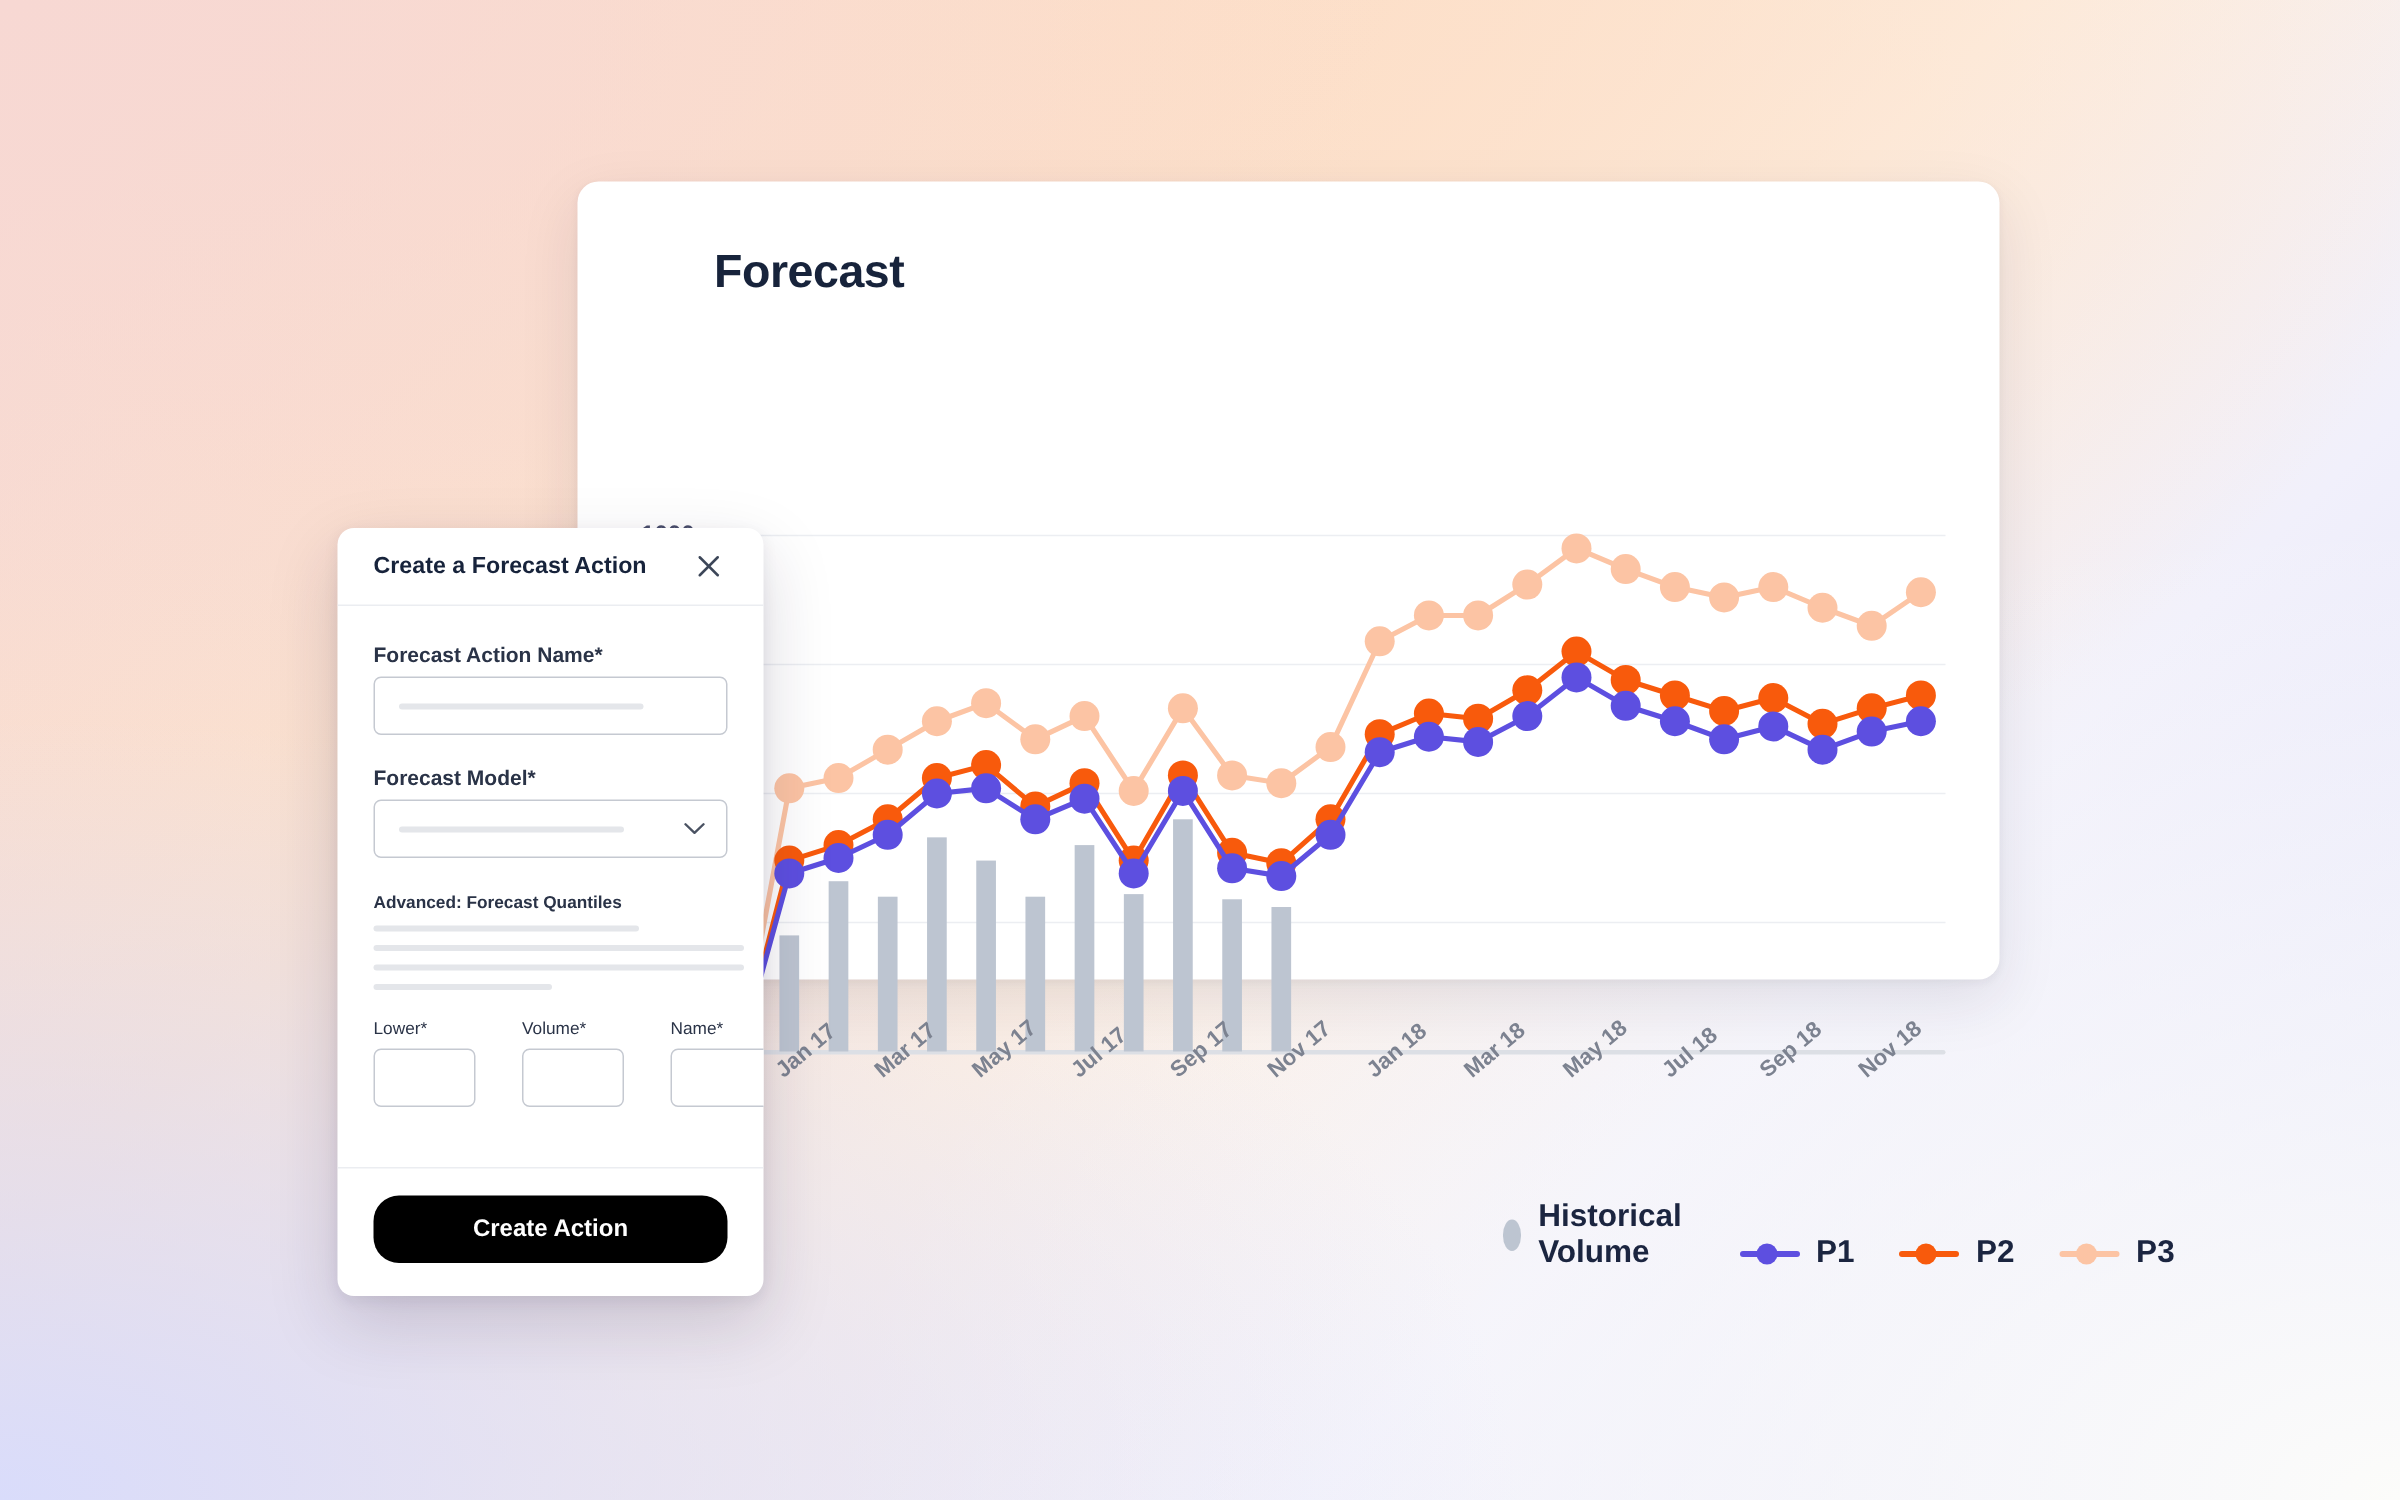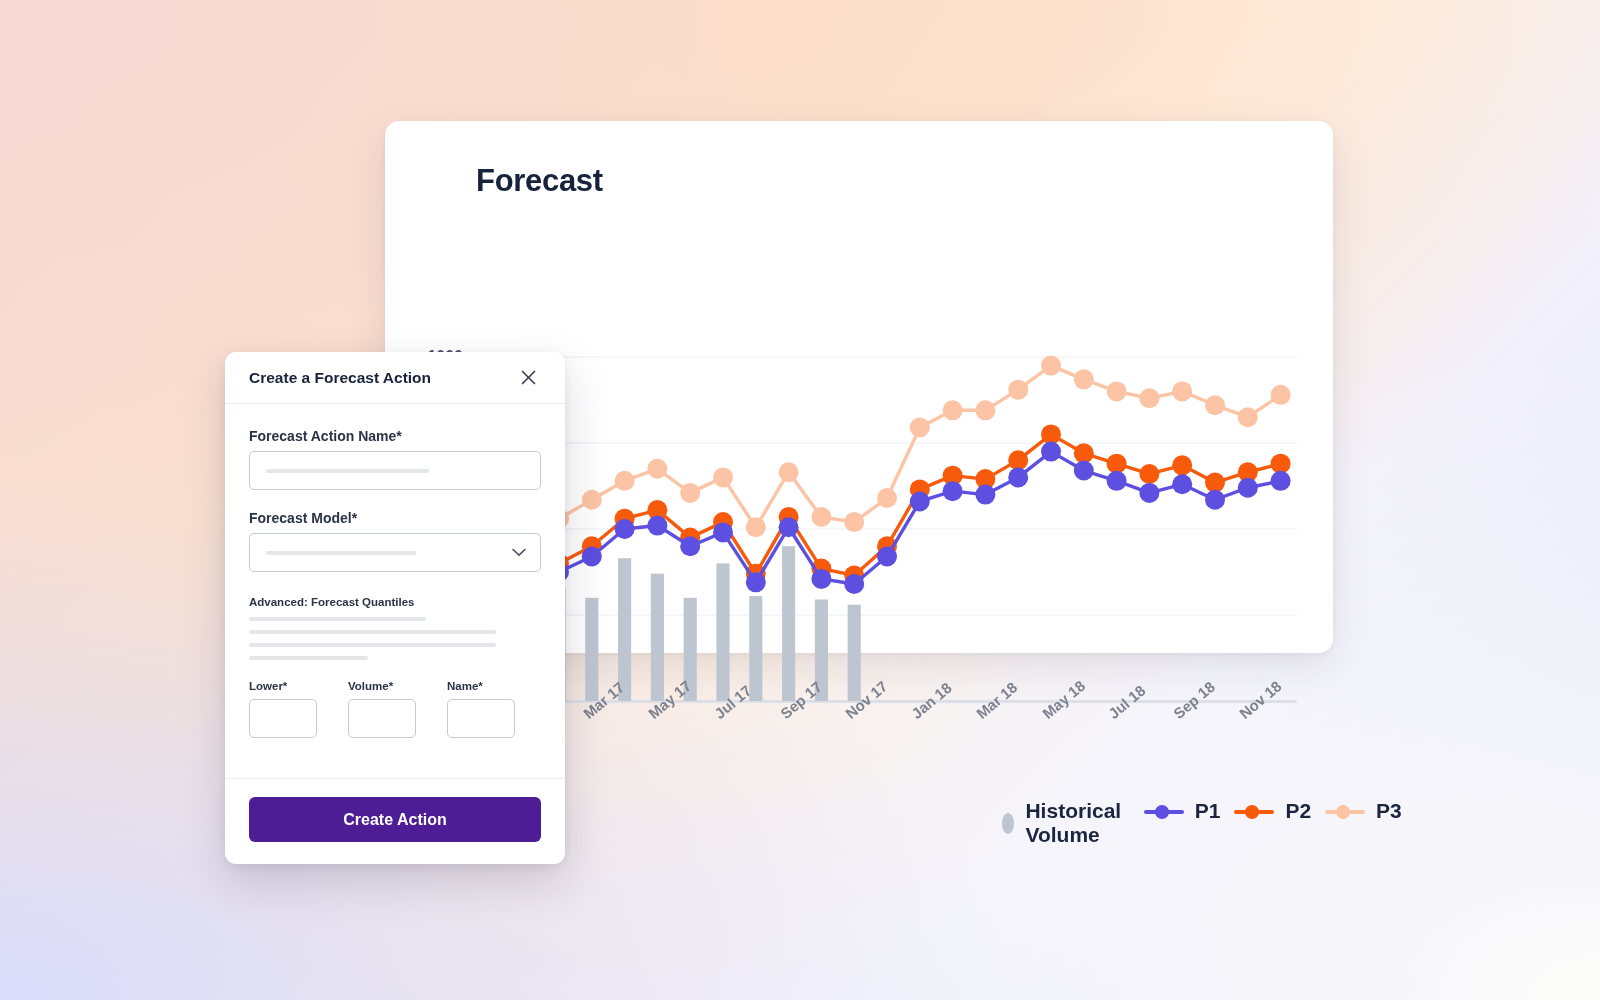--- a/index.html
+++ b/index.html
@@ -35,32 +35,32 @@
   }
 
   .xlabels { position:absolute; left:92px; right:36px; top:588px; height:70px; }
   .xlab {
     position:absolute; top:0; font-size:15px; font-weight:700; color:#7c8290;
     transform:rotate(-40deg); transform-origin:left top; white-space:nowrap;
   }
 
   
   .legend {
-    position:absolute; left:617px; top:678px; display:flex; align-items:flex-start; gap:14px;
+    position:absolute; left:617px; top:678px; display:flex; align-items:flex-end; gap:30px;
   }
   .leg-item { display:flex; align-items:center; gap:11px; }
   .leg-label { font-size:21px; font-weight:700; color:#1b2540; }
   .leg-dot { width:21px; height:21px; border-radius:50%; }
   .leg-line { position:relative; width:40px; height:21px; }
   .leg-line .bar { position:absolute; left:0; top:9px; width:40px; height:4px; border-radius:2px; }
   .leg-line .dot { position:absolute; left:11px; top:4px; width:14px; height:14px; border-radius:50%; }
 
   
   .modal {
-    position:absolute; left:225px; top:352px; width:340px; height:512px;
+    position:absolute; left:225px; top:352px; width:284px; height:512px;
     background:#ffffff; border-radius:11px;
     box-shadow:0 18px 46px rgba(35,25,60,.17), 0 3px 10px rgba(35,25,60,.07);
     overflow:hidden;
   }
   .modal-head {
     height:52px; display:flex; align-items:center; justify-content:space-between;
     padding:0 24px; border-bottom:1px solid #ebedf1;
   }
   .modal-title { font-size:15.5px; font-weight:700; color:#17233b; }
   .close-btn {
@@ -77,25 +77,25 @@
   .select-input {
     width:100%; height:39px; border:1px solid #c5c9d1; border-radius:5px;
     background:#fff; display:flex; align-items:center; justify-content:space-between;
     padding:0 14px 0 16px;
   }
   .chev { color:#4a5262; display:flex; }
   .adv-label { font-size:11.5px; font-weight:700; color:#2a3347; margin:24px 0 9px 0; }
   .sk { height:4px; border-radius:2px; background:#e4e6ea; margin-bottom:9px; }
   .small-row { display:flex; gap:31px; margin-top:20px; }
   .small-field { width:68px; }
-  .small-label { font-size:11.5px; font-weight:700; color:#2a3347; margin-bottom:7px; white-space:nowrap; }
+  .small-label { font-size:11.5px; font-weight:400; color:#2a3347; margin-bottom:7px; white-space:nowrap; }
   .small-input { width:68px; height:39px; border:1px solid #c5c9d1; border-radius:5px; background:#fff; }
   .modal-foot { position:absolute; left:0; right:0; bottom:0; padding:18px 24px 22px 24px; border-top:1px solid #ebedf1; }
   .primary-btn {
-    width:100%; height:45px; border-radius:6px; background:#4c1d95; color:#fff;
+    width:100%; height:45px; border-radius:17px; background:#000000; color:#fff;
     border:none; font-family:"Liberation Sans", sans-serif;
     font-size:16px; font-weight:700; cursor:pointer;text-align:center;
   }
 </style>
 </head>
 <body>
 
 <div class="card">
 
   <div class="card-title">Forecast</div>

